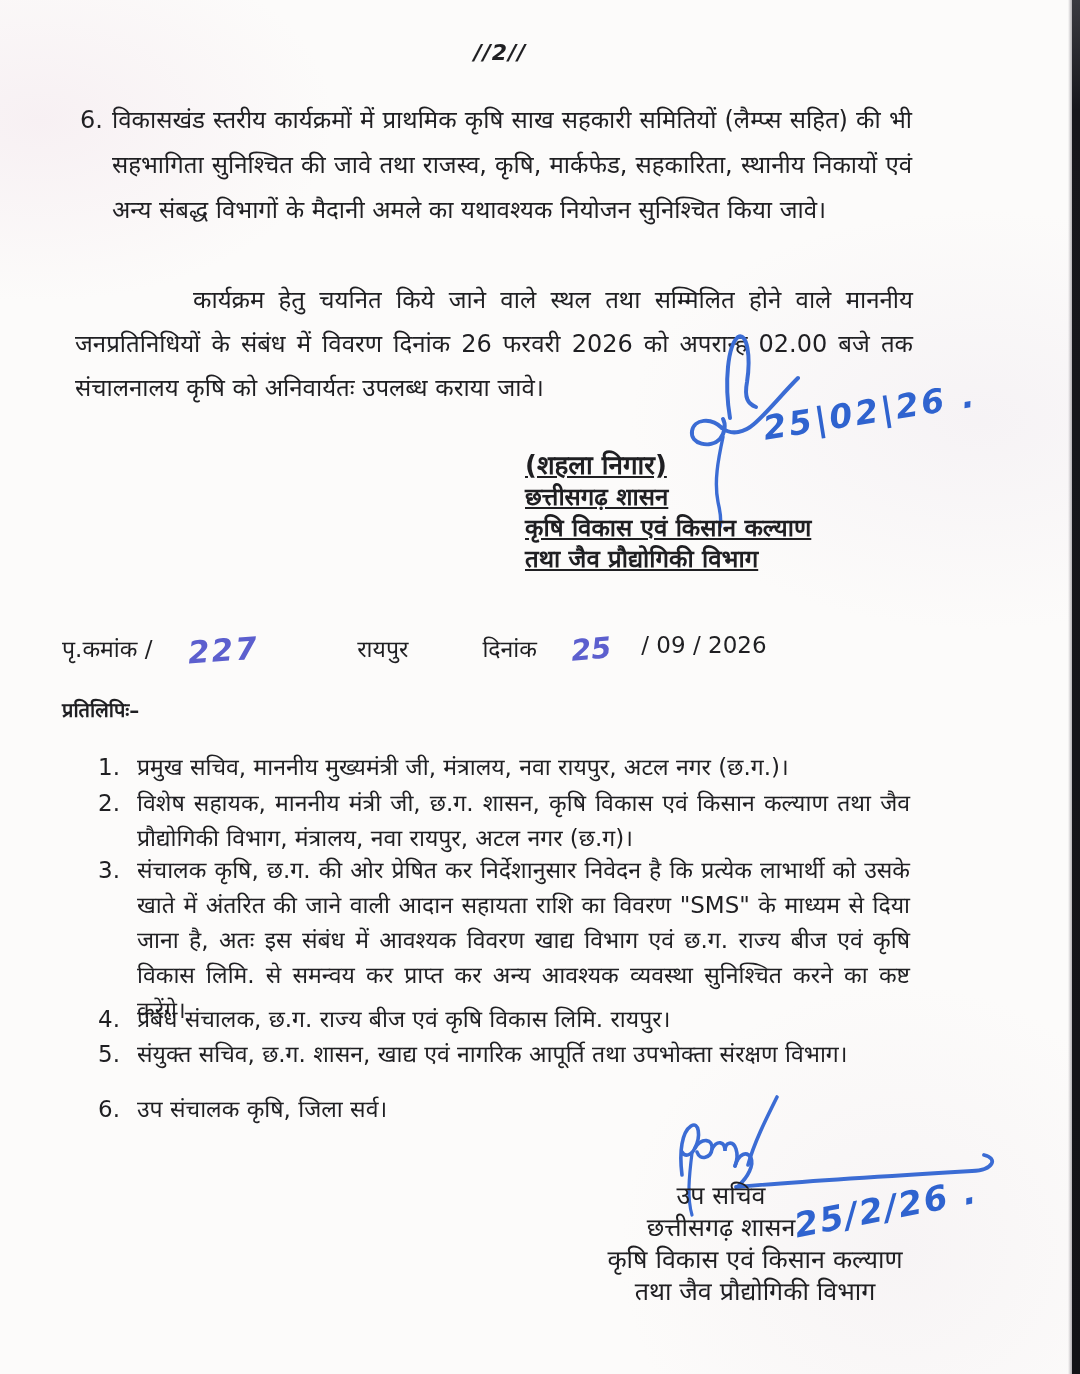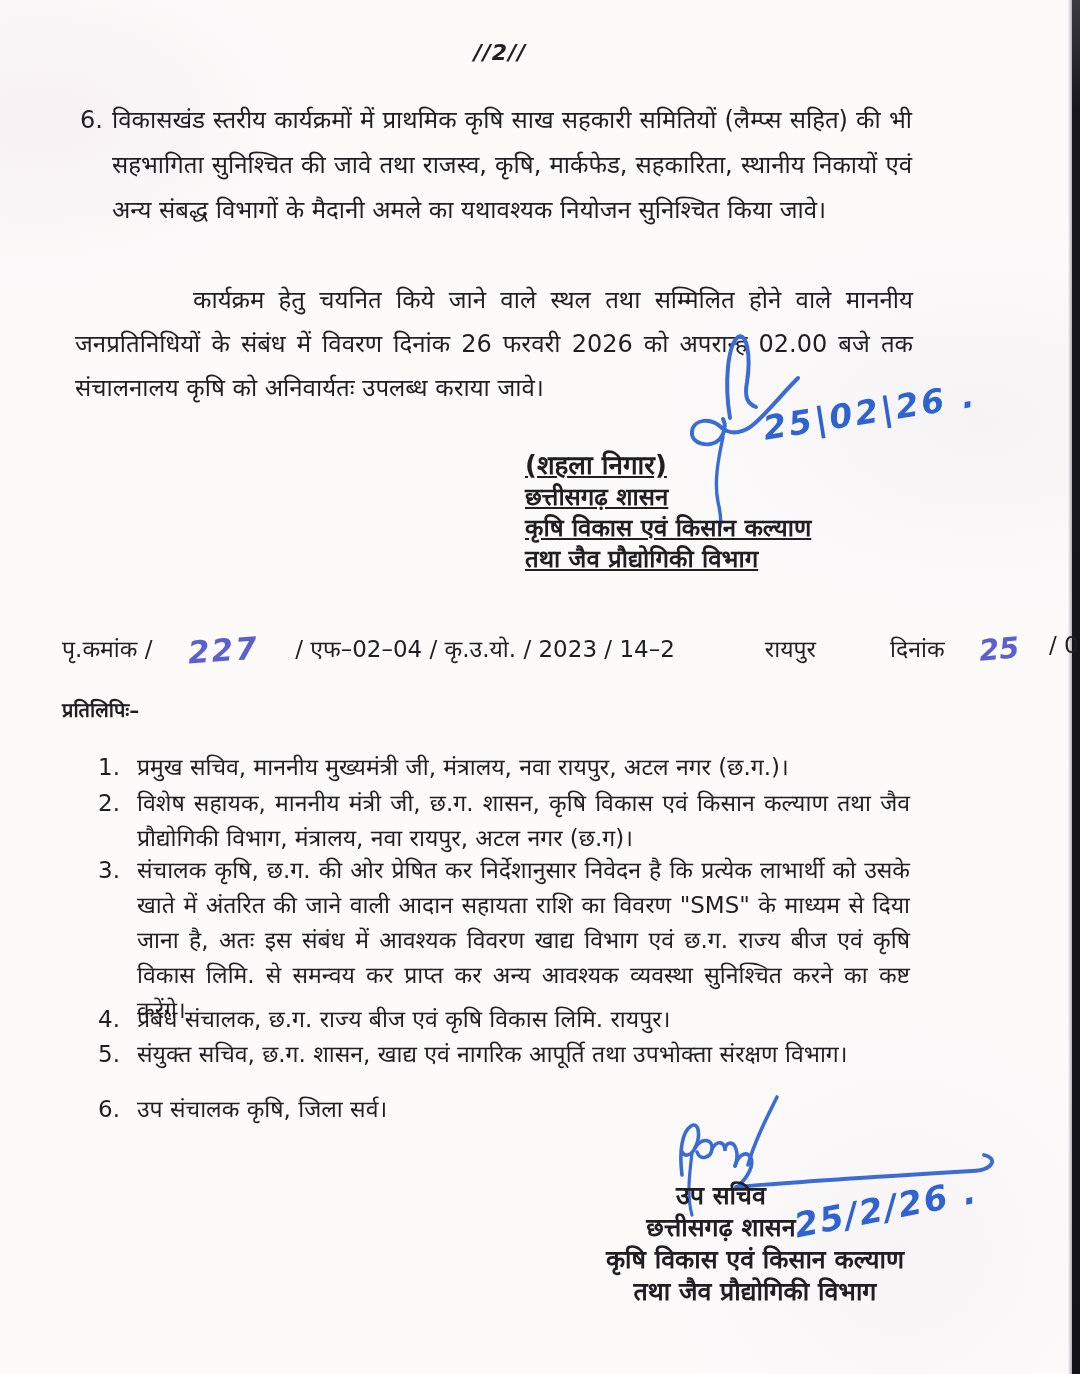--- a/index.html
+++ b/index.html
@@ -41,21 +41,21 @@
   .ref-line .hw-day{font-size:29px;transform:rotate(-5deg);margin:0 2px 0 6px;}
   .copies-label{position:absolute;top:696px;left:62px;font-size:20px;font-weight:bold;}
   .copy-item{position:absolute;left:98px;width:812px;display:flex;}
   .copy-item .num{width:39px;flex:none;font-size:23px;line-height:35px;}
   .copy-item .txt{flex:1;font-size:23px;line-height:35px;text-align:justify;}
   .sig-svg{position:absolute;pointer-events:none;}
   .sig-date-top{position:absolute;left:762px;top:392px;transform:rotate(-9deg);
     font-size:33px;letter-spacing:3px;color:#2f63cf;font-style:italic;font-weight:bold;white-space:nowrap;}
   .sig-date-bottom{position:absolute;left:793px;top:1188px;transform:rotate(-11deg);
     font-size:34px;letter-spacing:2px;color:#2f63cf;font-style:italic;font-weight:bold;white-space:nowrap;}
-  .sig-block-bottom{position:absolute;top:1180px;left:555px;width:400px;text-align:center;font-weight:bold;}
+  .sig-block-bottom{position:absolute;top:1180px;left:555px;width:400px;text-align:center;font-weight:normal;}
   .sig-block-bottom .role{font-size:25px;line-height:32px;}
   .shift-left{transform:translateX(-34px);}
 </style>
 </head>
 <body>
 
 <div class="page">
 
   <div class="scan-edge"></div>
   <div class="scan-edge-soft"></div>
@@ -82,21 +82,20 @@
   <div class="sig-block-top">
     <div class="name">(शहला निगार)</div>
     <div class="role">छत्तीसगढ़ शासन</div>
     <div class="role">कृषि विकास एवं किसान कल्याण</div>
     <div class="role">तथा जैव प्रौद्योगिकी विभाग</div>
   </div>
 
   <div class="ref-line">
     <span>पृ.कमांक /</span>
     <span class="hw hw-num">227</span>
-    <span>/ एफ–02–04 / कृ.उ.यो. / 2023 / 14–2</span>
     <span class="gap-lg"></span>
     <span>रायपुर</span>
     <span class="gap-md"></span>
     <span>दिनांक</span>
     <span class="hw hw-day">25</span>
     <span>/ 09 / 2026</span>
   </div>
 
   <div class="copies-label">प्रतिलिपिः–</div>
 

